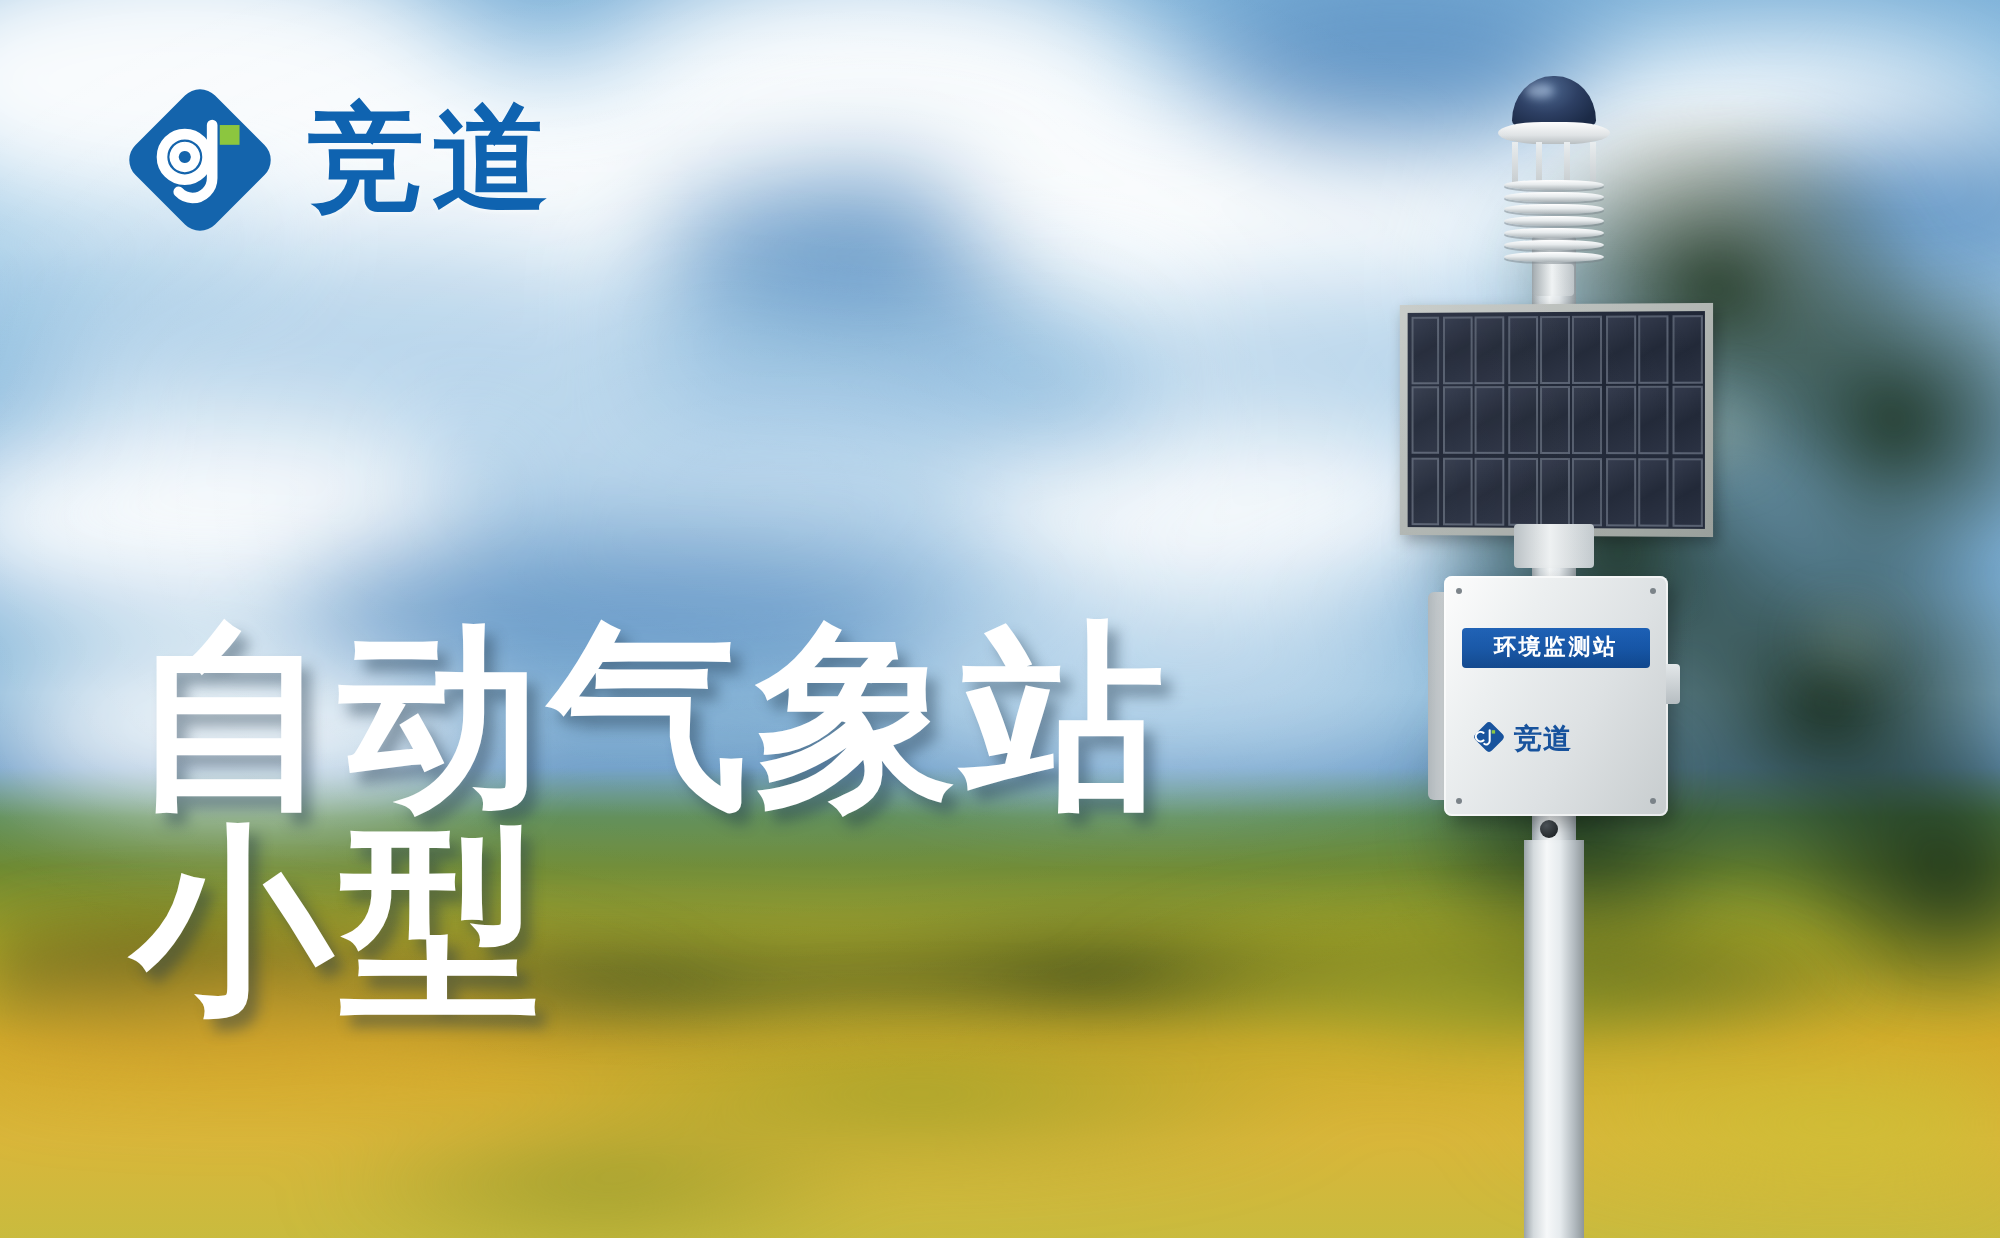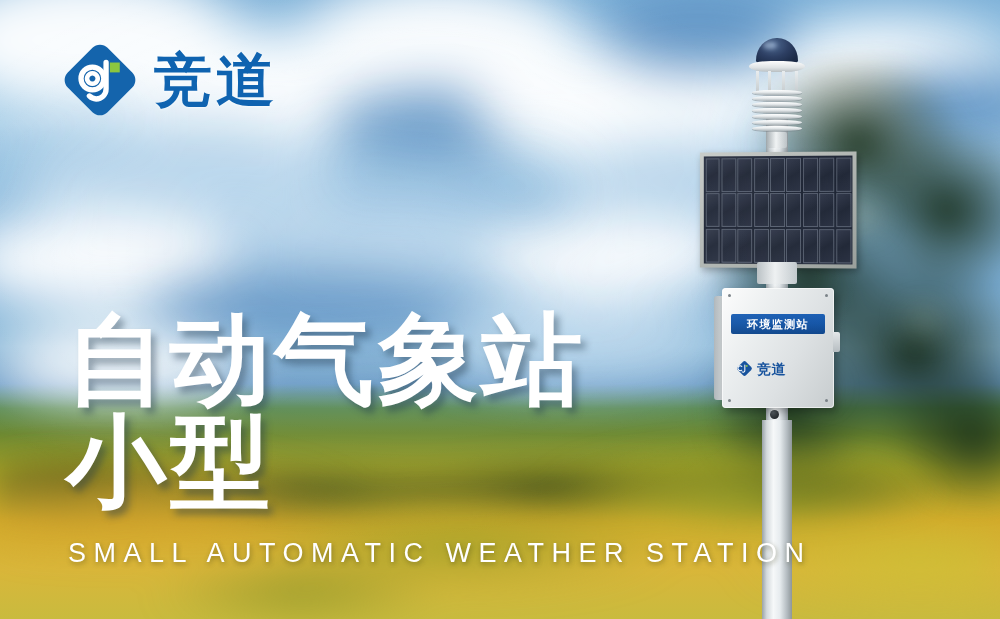--- a/index.html
+++ b/index.html
@@ -440,15 +440,14 @@
       </svg>
     </span>
     <span class="brand-text">竞道</span>
   </div>
 
   <div class="headline">
     <div class="line line2">自动气象站</div>
     <div class="line line1">小型</div>
   </div>
 
-  <div class="subtitle">SMALL AUTOMATIC WEATHER STATION</div>
 
 </div>
 
 </body></html>

